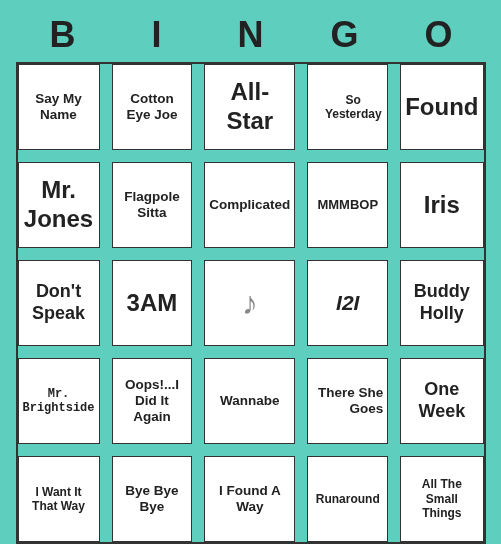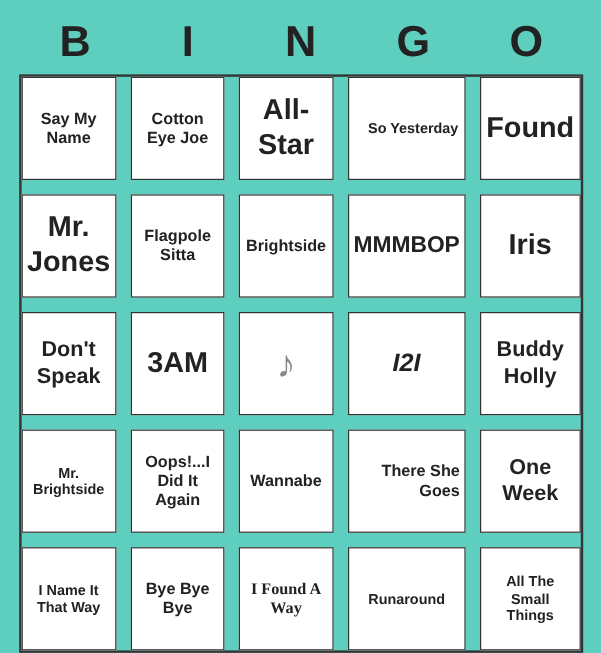--- a/index.html
+++ b/index.html
@@ -62,32 +62,32 @@
     <div class="bingo-letter">O</div>
   </div>
   <div class="bingo-grid">
   <div class="bingo-cell" style="font-size: 13.5px;">Say My Name</div>
       <div class="bingo-cell" style="font-size: 13.5px;">Cotton Eye Joe</div>
       <div class="bingo-cell" style="font-size: 24px;">All-Star</div>
       <div class="bingo-cell" style="font-size: 12px; padding-left: 15px;">So Yesterday</div>
       <div class="bingo-cell" style="font-size: 24px;">Found</div>
       <div class="bingo-cell" style="font-size: 24px;">Mr. Jones</div>
       <div class="bingo-cell" style="font-size: 13.5px;">Flagpole Sitta</div>
-      <div class="bingo-cell" style="font-size: 13.5px;">Brightside</div>
-      <div class="bingo-cell" style="font-size: 19px;">MMMBOP</div>
+      <div class="bingo-cell" style="font-size: 13.5px;">Complicated</div>
+      <div class="bingo-cell" style="font-size: 13px;">MMMBOP</div>
       <div class="bingo-cell" style="font-size: 24px;">Iris</div>
       <div class="bingo-cell" style="font-size: 18px; text-align: center;">Don't Speak</div>
       <div class="bingo-cell" style="font-size: 24px;">3AM</div>
       <div class="bingo-cell" style="font-size: 32px; color: rgb(136, 136, 136);">♪</div>
       <div class="bingo-cell" style="font-size: 21px; font-style: italic;">I2I</div>
       <div class="bingo-cell" style="font-size: 18px;">Buddy Holly</div>
-      <div class="bingo-cell" style="font-size: 12px;">Mr. Brightside</div>
+      <div class="bingo-cell" style="font-size: 12px; font-family: Liberation Mono, monospace;">Mr. Brightside</div>
       <div class="bingo-cell" style="font-size: 13.5px;">Oops!...I Did It Again</div>
       <div class="bingo-cell" style="font-size: 13.5px;">Wannabe</div>
       <div class="bingo-cell" style="font-size: 13.5px; text-align: right;">There She Goes</div>
       <div class="bingo-cell" style="font-size: 18px;">One Week</div>
-      <div class="bingo-cell" style="font-size: 12px;">I Name It That Way</div>
+      <div class="bingo-cell" style="font-size: 12px;">I Want It That Way</div>
       <div class="bingo-cell" style="font-size: 13.5px;">Bye Bye Bye</div>
-      <div class="bingo-cell" style="font-size: 13.5px; font-family: Liberation Serif, serif;">I Found A Way</div>
+      <div class="bingo-cell" style="font-size: 13.5px;">I Found A Way</div>
       <div class="bingo-cell" style="font-size: 12px;">Runaround</div>
       <div class="bingo-cell" style="font-size: 12px;">All The Small Things</div>
     </div>
 </div>
 
 </body></html>

